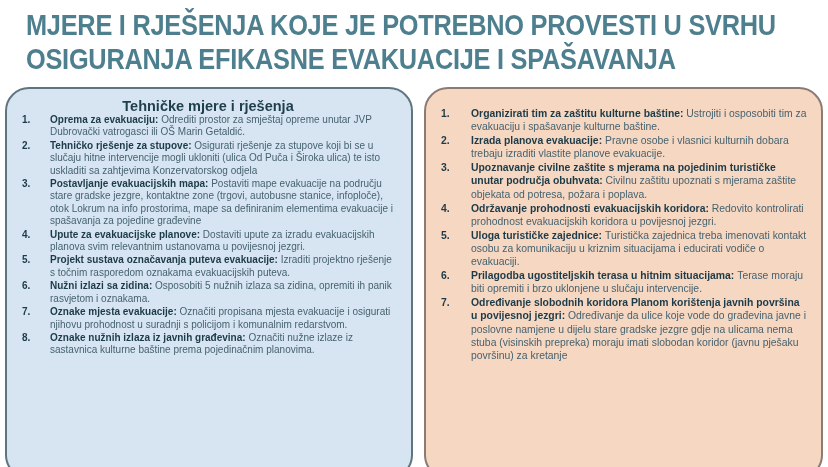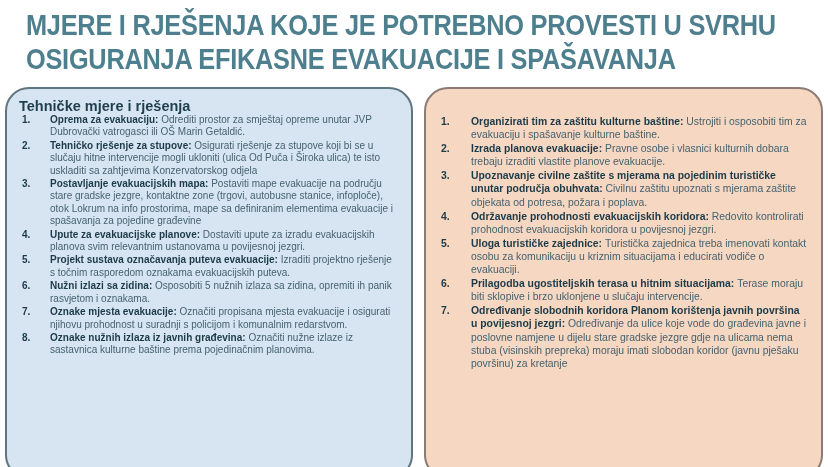--- a/index.html
+++ b/index.html
@@ -34,28 +34,28 @@
     left:5px;width:408px;
     background:var(--panel-blue-bg);
     border:2px solid var(--panel-blue-border);
   }
   .panel-organizational{
     left:424px;width:399px;
     background:var(--panel-peach-bg);
     border:2px solid var(--panel-peach-border);
   }
   .panel-header{
-    font-weight:bold;color:var(--header-color);
+    text-align:center;font-weight:bold;color:var(--header-color);
     font-size:14.5px;padding-top:3px;
   }
   .panel ol{
     list-style:none;counter-reset:item;
   }
   .panel-technical ol{font-size:10px;line-height:12.4px;}
-  .panel-organizational ol{margin-top:20px;font-size:10.4px;line-height:13.1px;}
+  .panel-organizational ol{margin-top:12px;font-size:10.4px;line-height:13.1px;}
   .panel li{
     counter-increment:item;position:relative;margin-bottom:1px;
     color:var(--body-color);
   }
   .panel-technical li{padding-left:31px;}
   .panel-organizational li{padding-left:33px;}
   .panel li::before{
     content:counter(item) ".";
     position:absolute;left:3px;top:0;
     font-weight:bold;color:var(--lead-color);
@@ -84,18 +84,18 @@
     </ol>
   </section>
 
   <section class="panel panel-organizational">
     <ol>
       <li><span class="lead">Organizirati tim za zaštitu kulturne baštine:</span><span class="desc">Ustrojiti i osposobiti tim za evakuaciju i spašavanje kulturne baštine.</span></li>
       <li><span class="lead">Izrada planova evakuacije:</span><span class="desc">Pravne osobe i vlasnici kulturnih dobara trebaju izraditi vlastite planove evakuacije.</span></li>
       <li><span class="lead">Upoznavanje civilne zaštite s mjerama na pojedinim turističke unutar područja obuhvata:</span><span class="desc">Civilnu zaštitu upoznati s mjerama zaštite objekata od potresa, požara i poplava.</span></li>
       <li><span class="lead">Održavanje prohodnosti evakuacijskih koridora:</span><span class="desc">Redovito kontrolirati prohodnost evakuacijskih koridora u povijesnoj jezgri.</span></li>
       <li><span class="lead">Uloga turističke zajednice:</span><span class="desc">Turistička zajednica treba imenovati kontakt osobu za komunikaciju u kriznim situacijama i educirati vodiče o evakuaciji.</span></li>
-      <li><span class="lead">Prilagodba ugostiteljskih terasa u hitnim situacijama:</span><span class="desc">Terase moraju biti sklopive i brzo uklonjene u slučaju intervencije.</span></li>
+      <li><span class="lead">Prilagodba ugostiteljskih terasa u hitnim situacijama:</span><span class="desc">Terase moraju biti opremiti i brzo uklonjene u slučaju intervencije.</span></li>
       <li><span class="lead">Određivanje slobodnih koridora Planom korištenja javnih površina u povijesnoj jezgri:</span><span class="desc">Određivanje da ulice koje vode do građevina javne i poslovne namjene u dijelu stare gradske jezgre gdje na ulicama nema stuba (visinskih prepreka) moraju imati slobodan koridor (javnu pješaku površinu) za kretanje</span></li>
     </ol>
   </section>
 
 </div>
 
 </body></html>

